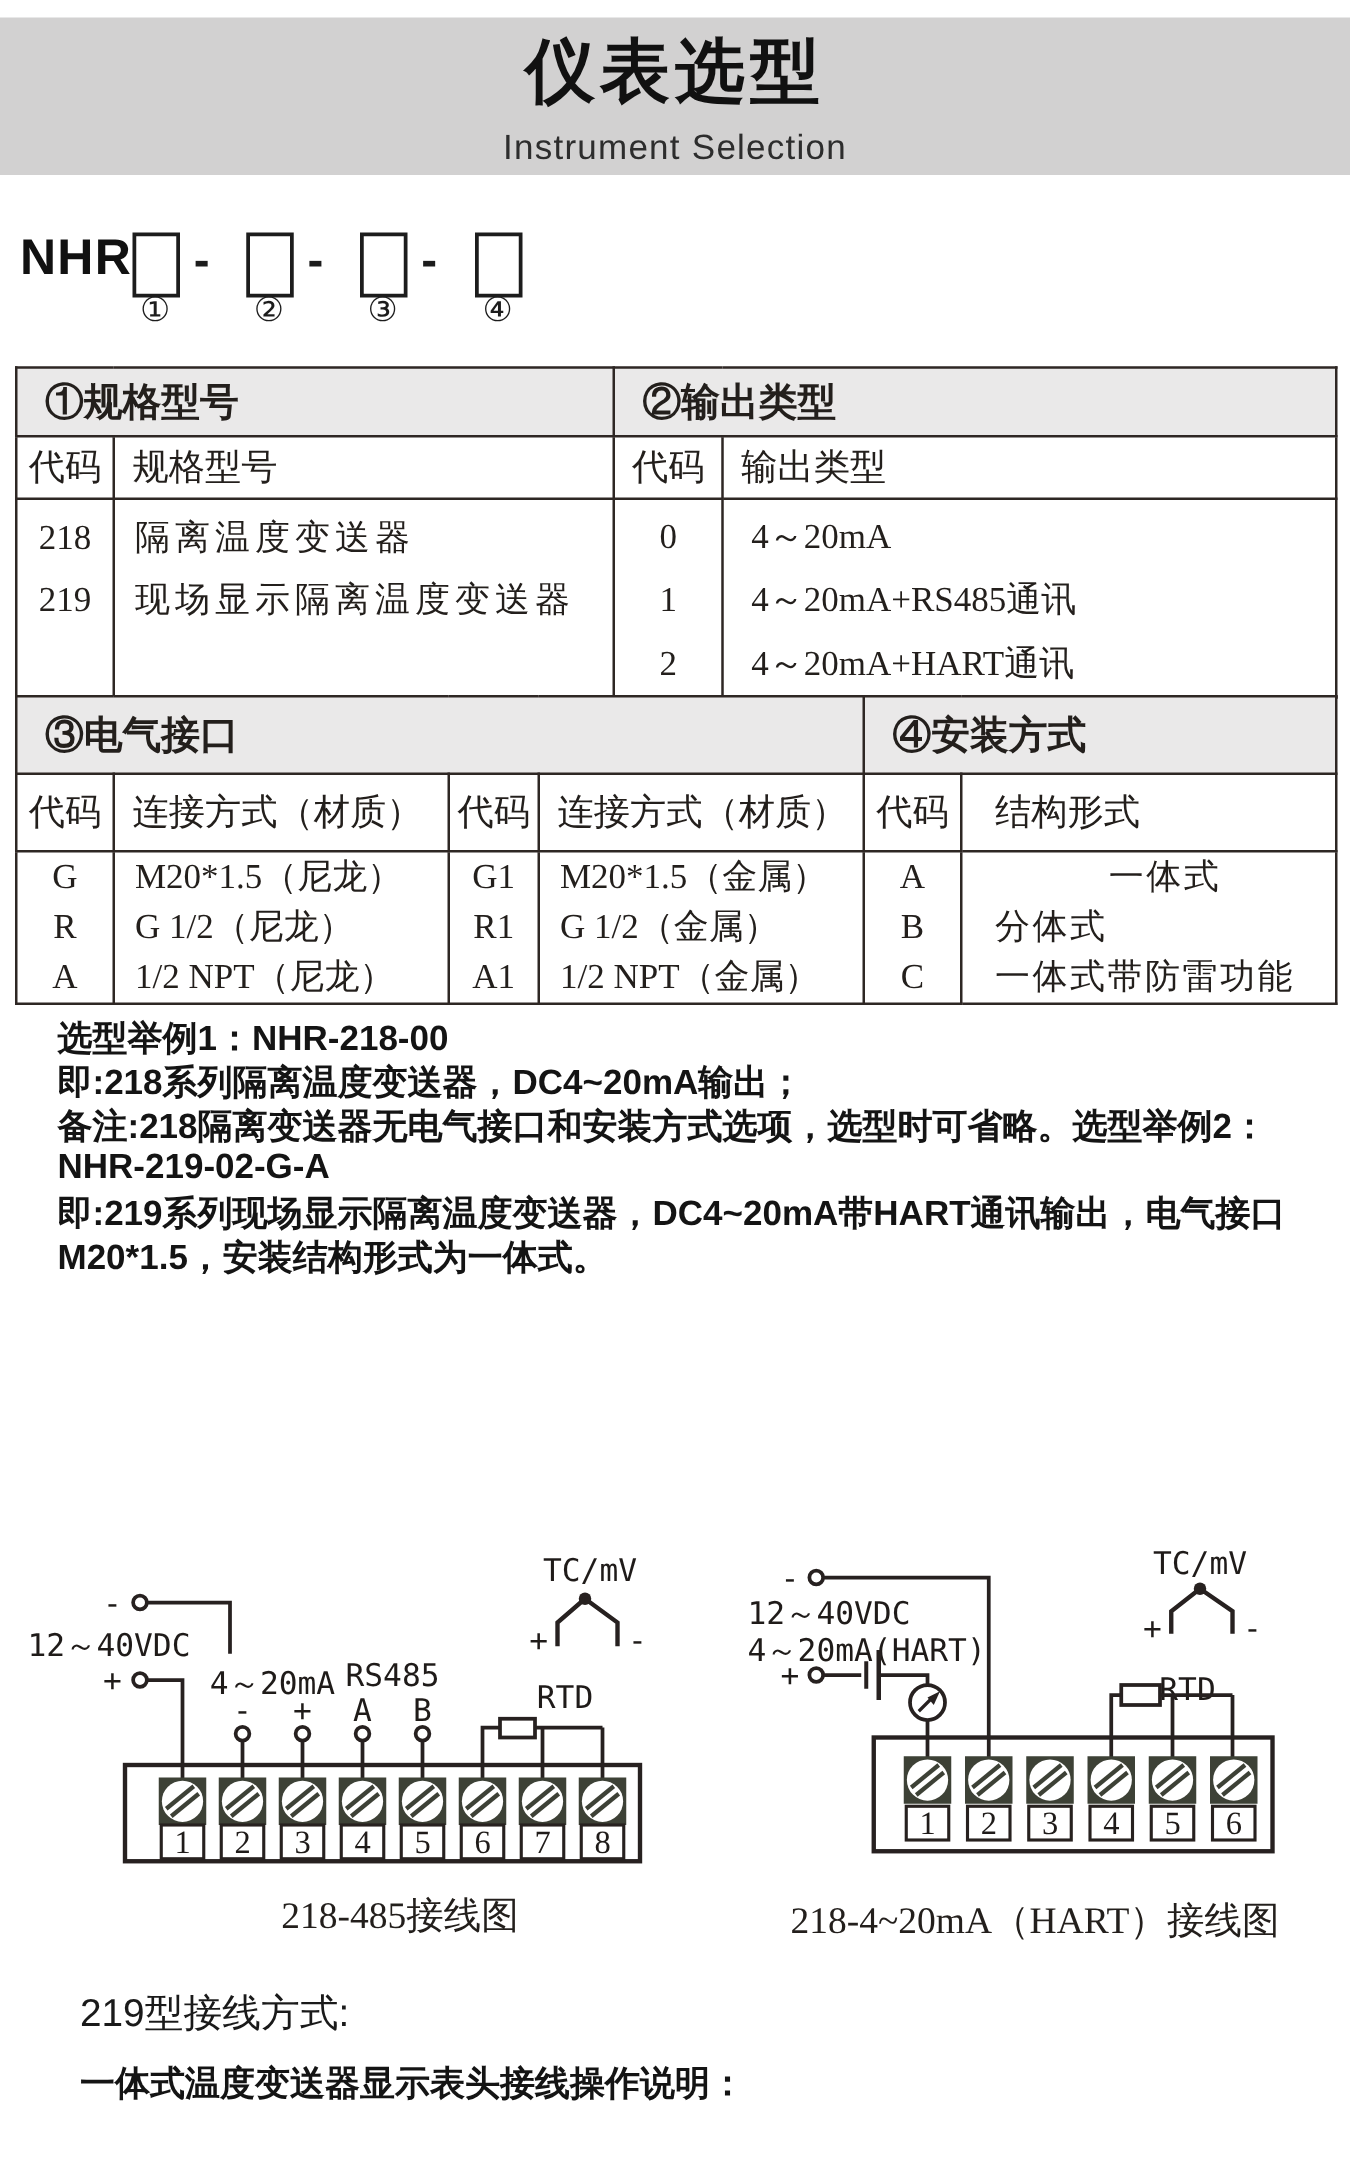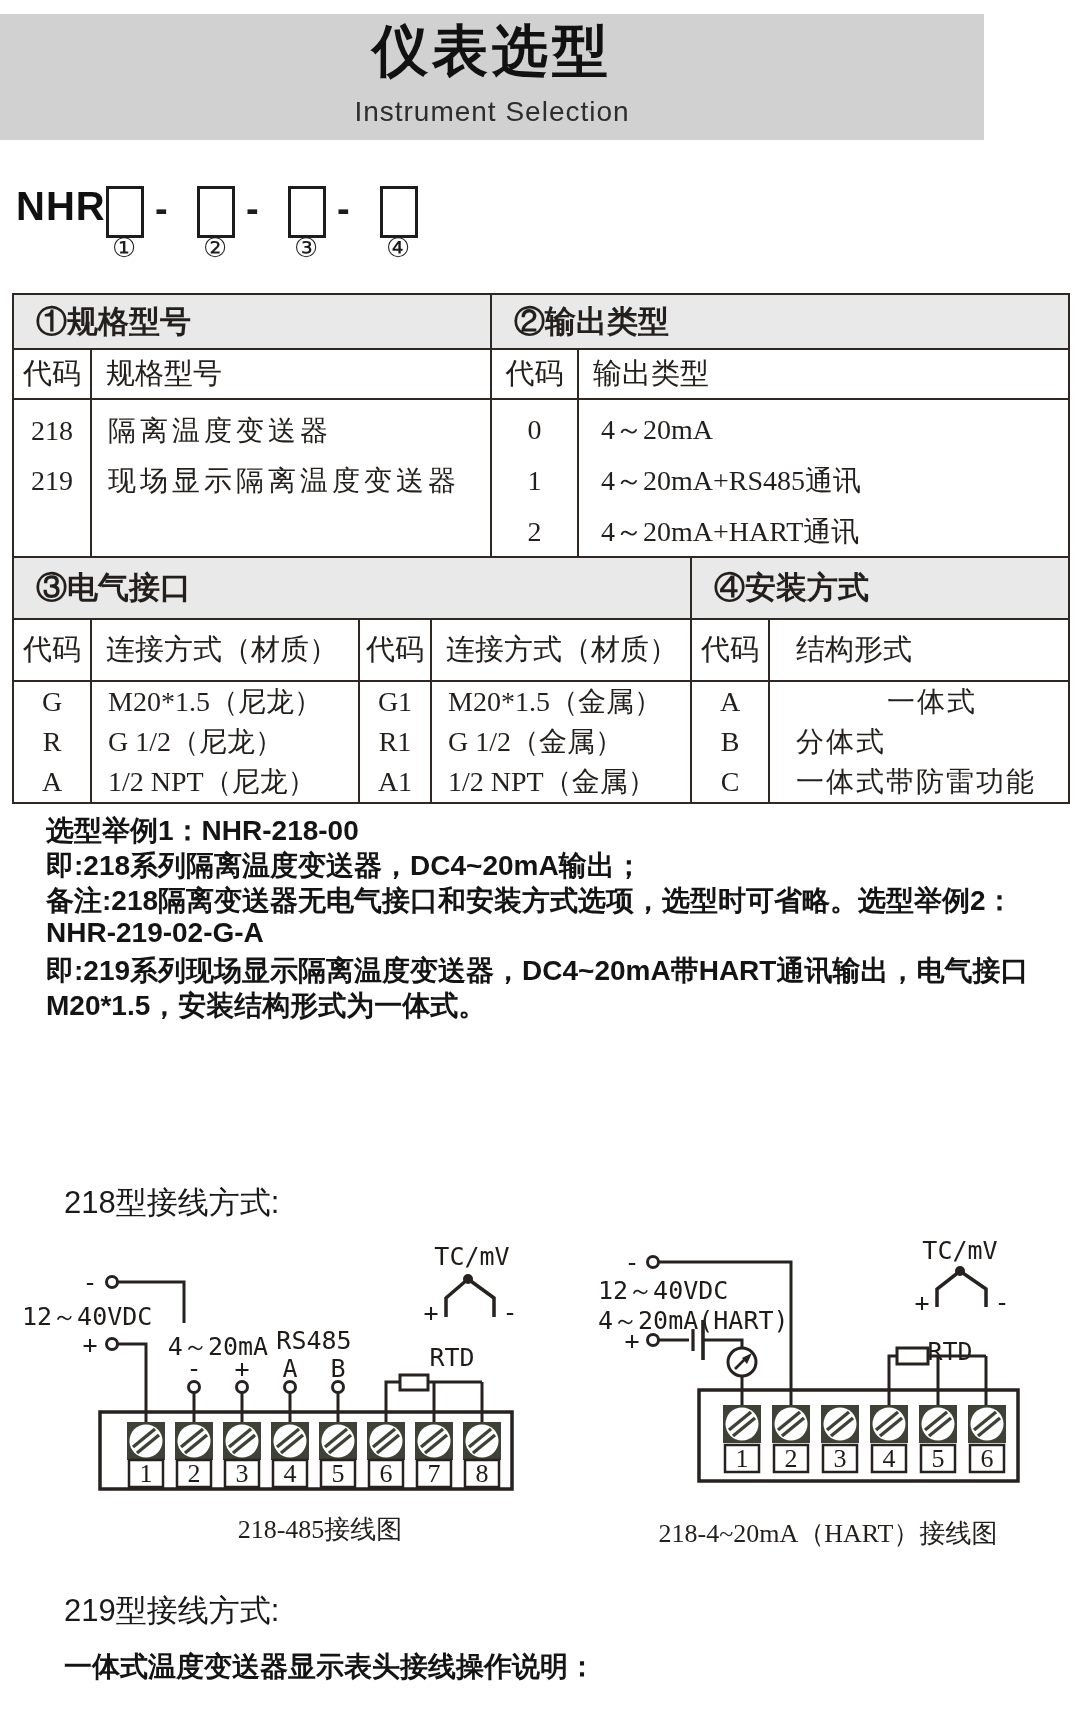--- a/index.html
+++ b/index.html
@@ -2,22 +2,22 @@
 <html><head>
 <meta charset="utf-8">
 <style>
   * { margin:0; padding:0; box-sizing:border-box; }
   body { background:#ffffff; font-family:"Liberation Sans", sans-serif; }
   #page {
     position:relative; width:1080px; height:1727px; margin:0 auto;
     background:#ffffff; overflow:hidden; color:#231f1c;
   }
   .band {
-    position:absolute; left:0; width:984px; background:#d2d1d1;
-    display:flex; flex-direction:column; align-items:center; justify-content:flex-start;
+    position:absolute; left:0; width:1080px; background:#d2d1d1;
+    display:flex; flex-direction:column; align-items:center; justify-content:center;
   }
   .band-title { font-size:56px; font-weight:bold; color:#111; letter-spacing:4px; }
   .band-sub   { font-size:28px; color:#2d2d2d; margin-top:6px; letter-spacing:1px; }
 
   
   .nhr-prefix { position:absolute; font-size:40px; font-weight:bold; color:#111;
                 font-family:"Liberation Sans", sans-serif; letter-spacing:1px; }
   .code-box { position:absolute; width:38px; height:52px; border:3.5px solid #1c1c1c; background:#fff; }
   .code-dash { position:absolute; font-size:38px; font-weight:bold; color:#1c1c1c; }
   .code-num { position:absolute; font-size:27px; color:#1c1c1c; font-family:"Liberation Serif", serif; }
@@ -35,21 +35,21 @@
   .line.l { padding-left:16px; }
 
   
   .note-line { position:absolute; left:46px; width:1010px; font-size:28px; font-weight:bold;
                color:#141414; font-family:"Liberation Sans", sans-serif; white-space:nowrap; }
 
   .wire-heading { position:absolute; font-size:31px; color:#1a1a1a;
                   font-family:"Liberation Sans", sans-serif; }
   .instr { position:absolute; left:64px; font-size:28px; font-weight:bold; color:#141414;
            font-family:"Liberation Sans", sans-serif; white-space:nowrap; }
-  .caption { position:absolute; text-align:center; font-size:26px; color:#231f1c;
+  .caption { position:absolute; text-align:center; font-size:30px; color:#231f1c;
              font-family:"Liberation Serif","DejaVu Serif", serif; }
 
   svg.diagram { position:absolute; }
   svg text { font-family:"DejaVu Sans Mono", monospace; font-size:25px; fill:#1f1b19; }
   svg text.tnum { font-family:"Liberation Serif","DejaVu Serif", serif; font-size:26px; }
   .wire { stroke:#272120; stroke-width:3; fill:none; }
   .wire-thick { stroke:#272120; stroke-width:3.5; fill:none; }
   .term-circ { fill:#fff; stroke:#272120; stroke-width:3; }
 </style>
 </head>
@@ -182,21 +182,20 @@
   <div>
     <div class="note-line" style="top:812px;">选型举例1：NHR-218-00</div>
     <div class="note-line" style="top:847px;">即:218系列隔离温度变送器，DC4~20mA输出；</div>
     <div class="note-line" style="top:882px;">备注:218隔离变送器无电气接口和安装方式选项，选型时可省略。选型举例2：</div>
     <div class="note-line" style="top:917px;">NHR-219-02-G-A</div>
     <div class="note-line" style="top:952px;">即:219系列现场显示隔离温度变送器，DC4~20mA带HART通讯输出，电气接口</div>
     <div class="note-line" style="top:987px;">M20*1.5，安装结构形式为一体式。</div>
   </div>
 
 
-  <div class="wire-heading" style="left:64px; top:1182px;">218型接线方式:</div>
 
   <svg class="diagram" style="left:0; top:1235px;" width="540" height="270" viewBox="0 0 540 270">
     <defs>
       <g id="screw">
         <rect x="-19" y="-19" width="38" height="38" fill="#3d4136"></rect>
         <circle cx="0" cy="0" r="16.5" fill="#ffffff"></circle>
         <line x1="-13" y1="6" x2="9" y2="-12" stroke="#3d4136" stroke-width="3.4"></line>
         <line x1="-9" y1="12" x2="13" y2="-6" stroke="#3d4136" stroke-width="3.4"></line>
       </g>
     </defs>

